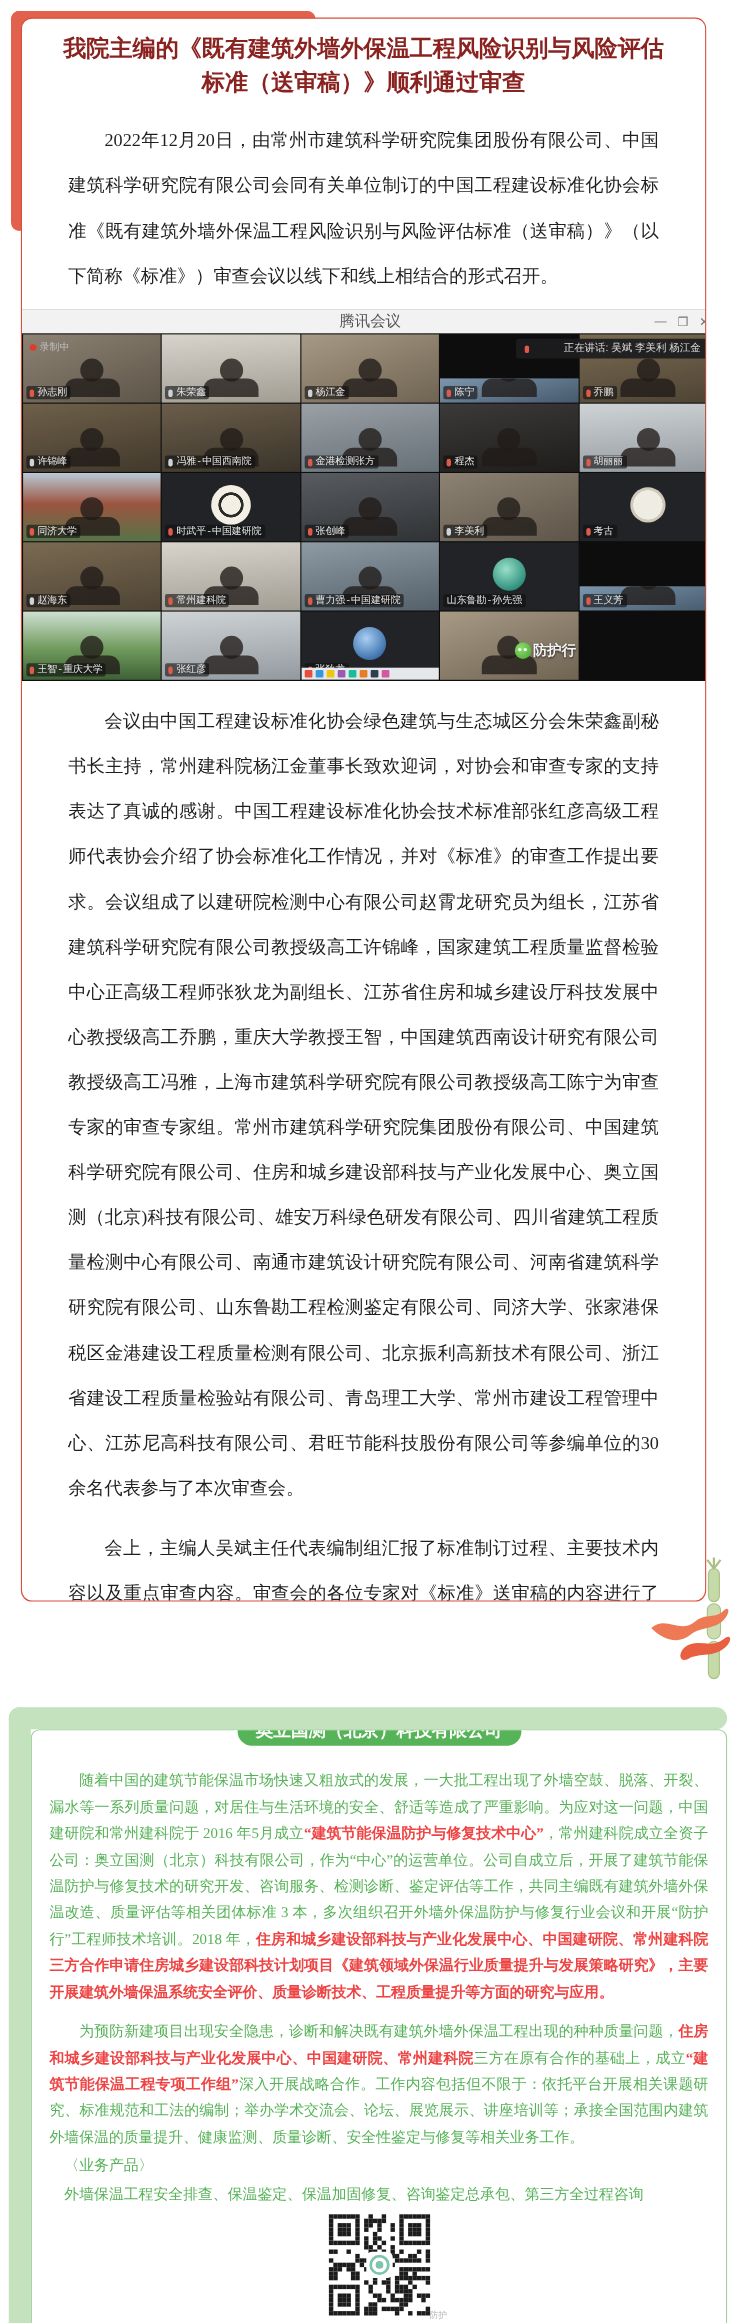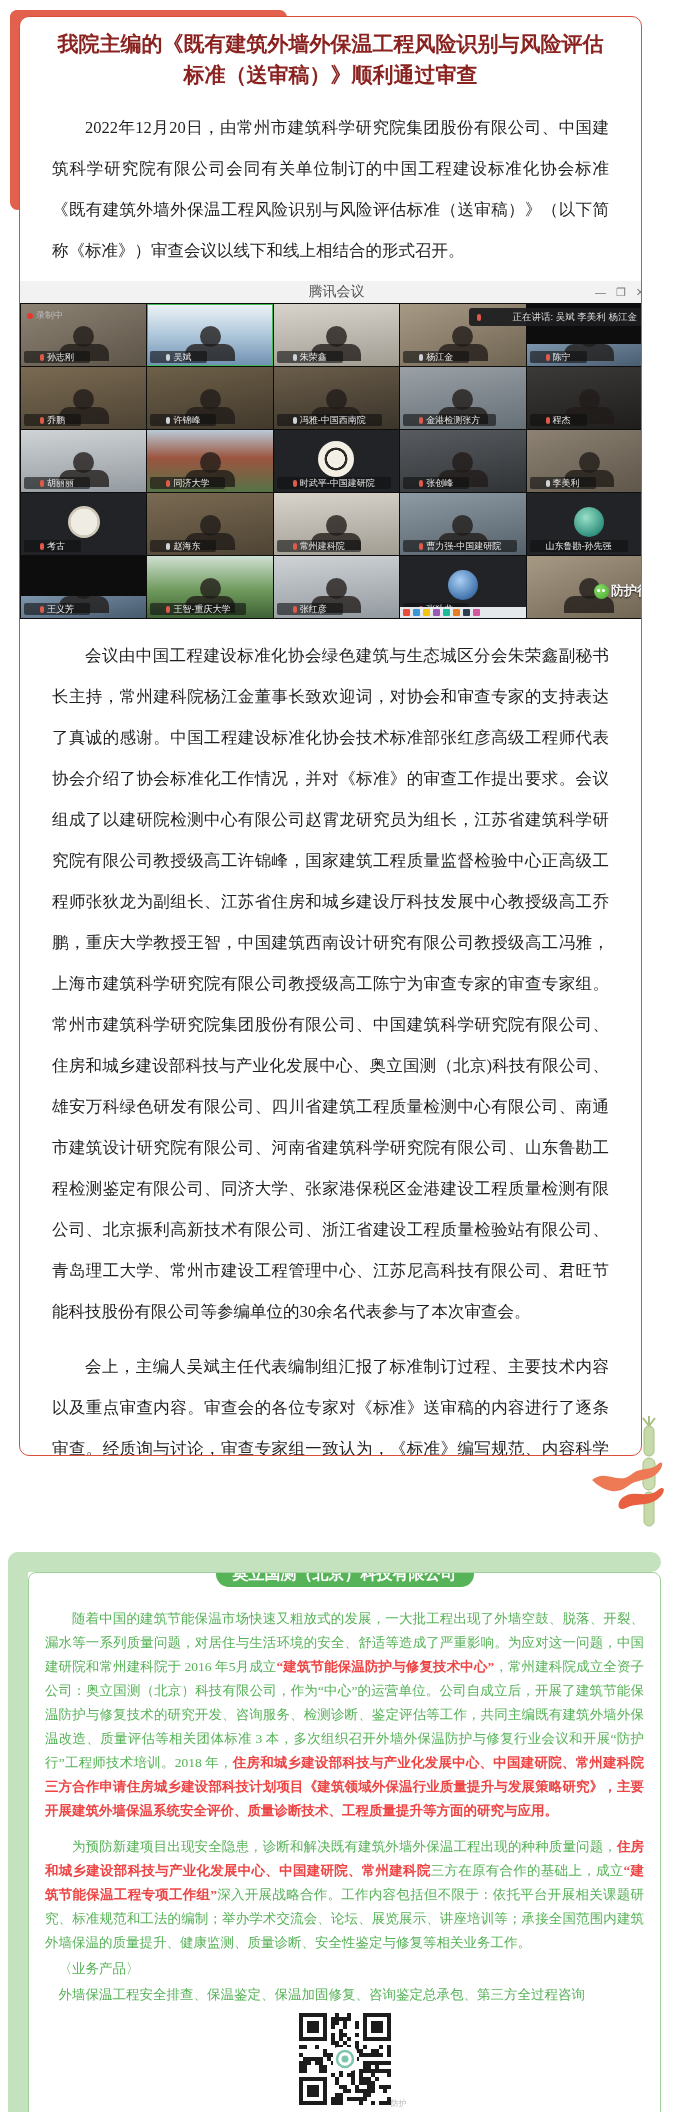--- a/index.html
+++ b/index.html
@@ -5,36 +5,36 @@
   html,body{margin:0;padding:0;}
   body{width:673px;height:2112px;overflow:hidden;background:#ffffff;
        font-family:"Liberation Serif","DejaVu Serif",serif;}
   
   .card1{position:relative;width:673px;height:1478px;}
   .deco-h{position:absolute;left:10px;top:10px;width:277px;height:15px;background:#e2614c;border-radius:8px;}
   .deco-v{position:absolute;left:10px;top:10px;width:15px;height:200px;background:#e2614c;border-radius:8px;}
   .abox{position:absolute;left:19px;top:16px;width:623px;height:1440px;background:#fff;
         border:1px solid #d8503c;border-radius:10px;padding:6px 32px 0;box-sizing:border-box;overflow:hidden;}
   .atitle{margin:6px 0 0;color:#8a2320;font-size:21px;line-height:31px;font-weight:bold;text-align:center;}
-  .apara{margin:14px 0 0;font-size:16.5px;line-height:41px;color:#1f1f1f;text-align:justify;text-indent:2em;}
+  .apara{margin:14px 10px 0;font-size:16.5px;line-height:41px;color:#1f1f1f;text-align:justify;text-indent:2em;}
   .apara:first-of-type{margin-top:16px;}
   
   .meeting{position:relative;margin:10px -32px 0 -32px;width:633px;background:#141414;}
   .mtitlebar{height:22px;background:#f2f2f2;display:flex;align-items:center;position:relative;}
   .mtitle{flex:1;text-align:center;font-family:"Liberation Sans",sans-serif;font-size:14px;color:#555;}
   .mctrls{position:absolute;right:8px;top:0;height:22px;display:flex;align-items:center;gap:10px;
           font-family:"Liberation Sans",sans-serif;font-size:11px;color:#777;}
   .mgrid{display:grid;grid-template-columns:repeat(5,1fr);grid-auto-rows:62px;gap:1px;padding:1px;background:#0d0d0d;}
   .tile{position:relative;overflow:hidden;background:#262626;}
   .tile.speaking{outline:1px solid #3fba54;outline-offset:-1px;z-index:1;}
   .person{position:absolute;left:50%;bottom:0;transform:translateX(-50%);width:64px;height:40px;}
   .person .head{width:21px;height:21px;border-radius:50%;background:rgba(32,27,24,.78);margin:0 auto;}
   .person .torso{width:50px;height:17px;border-radius:10px 10px 0 0;background:rgba(32,27,24,.78);margin:-3px auto 0;}
   .nlabel{position:absolute;left:3px;bottom:3px;background:rgba(15,15,15,.6);color:#e8e8e8;
-          font-family:Liberation Sans, sans-serif;font-size:9px;line-height:12px;padding:0 16px;border-radius:2px;
+          font-family:Liberation Mono, monospace;font-size:9px;line-height:12px;padding:0 3px;border-radius:2px;
           display:flex;align-items:center;white-space:nowrap;max-width:94%;overflow:hidden;}
   .mic{width:4px;height:7px;border-radius:2px;background:#e05a4a;display:inline-block;margin-right:3px;flex:none;}
   .mic.on{background:#cdd3d8;}
   .v-warm{background:linear-gradient(160deg,#8d8274,#5d5548);}
   .v-warm2{background:linear-gradient(160deg,#a79a85,#6f6352);}
   .v-cool{background:linear-gradient(180deg,#eef3f7 0%,#b5ccde 45%,#6f90b2 100%);}
   .v-cool2{background:linear-gradient(165deg,#7d96ad,#46596c);margin-top:40px;}
   .v-bright{background:linear-gradient(175deg,#d8d4cc,#a19d93);text-align:right;}
   .v-bright2{background:linear-gradient(175deg,#cfd3d6,#939a9f);}
   .v-wood{background:linear-gradient(170deg,#7a6a52,#4e4434);}
@@ -113,30 +113,20 @@
       </div>
       <div class="mgrid" id="meeting-grid">
           <div class="tile v-warm">
             <div class="person">
               <div class="head"></div>
               <div class="torso"></div>
             </div>
             <div class="nlabel">
               <span class="mic"></span>
               <span>孙志刚</span>
-            </div>
-          </div>
-          <div class="tile v-cool speaking">
-            <div class="person">
-              <div class="head"></div>
-              <div class="torso"></div>
-            </div>
-            <div class="nlabel">
-              <span class="mic on"></span>
-              <span>吴斌</span>
             </div>
           </div>
           <div class="tile v-bright">
             <div class="person">
               <div class="head"></div>
               <div class="torso"></div>
             </div>
             <div class="nlabel">
               <span class="mic on"></span>
               <span>朱荣鑫</span>

